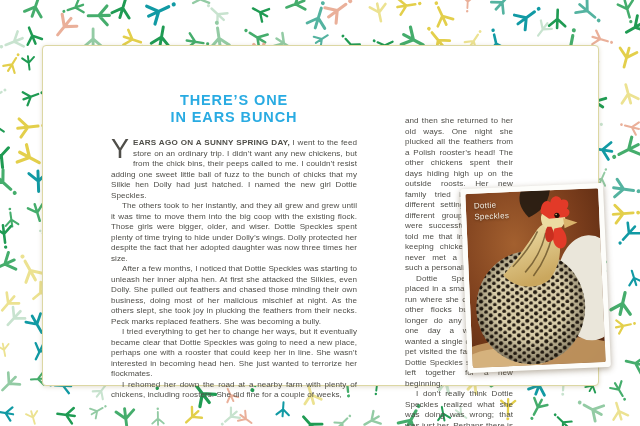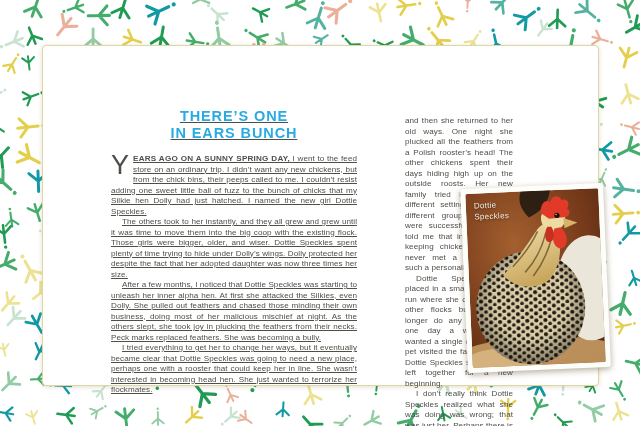--- a/index.html
+++ b/index.html
@@ -8,21 +8,21 @@
     font-family:"Liberation Sans",sans-serif;background:#ffffff;
   }
   .track-pattern{position:absolute;left:0;top:0;width:640px;height:426px;}
   .page-panel{
     position:absolute;left:42px;top:45px;width:555px;height:339px;
     background:#ffffff;border:1px solid #dcd7a3;border-radius:4px;
     box-shadow:0 1px 4px rgba(140,120,60,.25);
   }
   .col{position:absolute;color:#4f4e49;font-size:8.1px;line-height:10.5px;
        text-align:justify;letter-spacing:.05px;}
-  .col-left{left:68px;top:62px;width:246px;text-decoration:underline;}
+  .col-left{left:68px;top:46px;width:246px;}
   .col-right{left:362px;top:70px;width:214px;}
   .chapter-title{
     margin:0 0 13px 0;font-size:14.5px;line-height:16.5px;font-weight:bold;
     letter-spacing:.9px;color:#29abe2;text-align:center;
   }
   .chapter-title span{display:block;}
   .col p{margin:0;}
   .col p.ind{text-indent:11px;}
   .dropcap{
     float:left;font-size:27px;line-height:21px;padding:1px 4px 0 0;
@@ -1174,20 +1174,21 @@
 
     <div class="col col-left">
       <h1 class="chapter-title">
         <span>THERE’S ONE</span>
         <span>IN EARS BUNCH</span>
       </h1>
       <p><span class="dropcap">Y</span><span class="leadin">EARS AGO ON A SUNNY SPRING DAY,</span><span> I went to the feed store on an ordinary trip. I didn’t want any new chickens, but from the chick bins, their peeps called to me. I couldn’t resist adding one sweet little ball of fuzz to the bunch of chicks that my Silkie hen Dolly had just hatched. I named the new girl Dottie Speckles.</span></p>
       <p class="ind">The others took to her instantly, and they all grew and grew until it was time to move them into the big coop with the existing flock. Those girls were bigger, older, and wiser. Dottie Speckles spent plenty of time trying to hide under Dolly’s wings. Dolly protected her despite the fact that her adopted daughter was now three times her size.</p>
       <p class="ind">After a few months, I noticed that Dottie Speckles was starting to unleash her inner alpha hen. At first she attacked the Silkies, even Dolly. She pulled out feathers and chased those minding their own business, doing most of her malicious mischief at night. As the others slept, she took joy in plucking the feathers from their necks. Peck marks replaced feathers. She was becoming a bully.</p>
       <p class="ind">I tried everything to get her to change her ways, but it eventually became clear that Dottie Speckles was going to need a new place, perhaps one with a rooster that could keep her in line. She wasn’t interested in becoming head hen. She just wanted to terrorize her flockmates.</p>
+      <p class="ind">I rehomed her down the road at a nearby farm with plenty of chickens, including roosters. She did fine for a couple of weeks,</p>
     </div>
 
     <div class="col col-right">
       <div class="photo-spacer"></div>
       <p>and then she returned to her old ways. One night she plucked all the feathers from a Polish rooster’s head! The other chickens spent their days hiding high up on the outside roosts. Her new family tried her in three different settings with three different groups, but none were successful. My friend told me that in 40 years of keeping chickens, she had never met a chicken with such a personality.</p>
       <p class="ind">Dottie Speckles was placed in a smaller coop and run where she could see the other flocks but could no longer do any harm. Then one day a woman who wanted a single chicken for a pet visited the farm. She and Dottie Speckles soon happily left together for a new beginning.</p>
       <p class="ind">I don’t really think Dottie Speckles realized what she was doing was wrong; that was just her. Perhaps there is a difference between bully hens and people who bully, in that people often learn the behavior from how they are raised, while hens are just born that way. Even so, with both people and hens, the ones at fault are not those who are bullied but rather those who are doing the bullying.</p>
     </div>
 
   </div>

